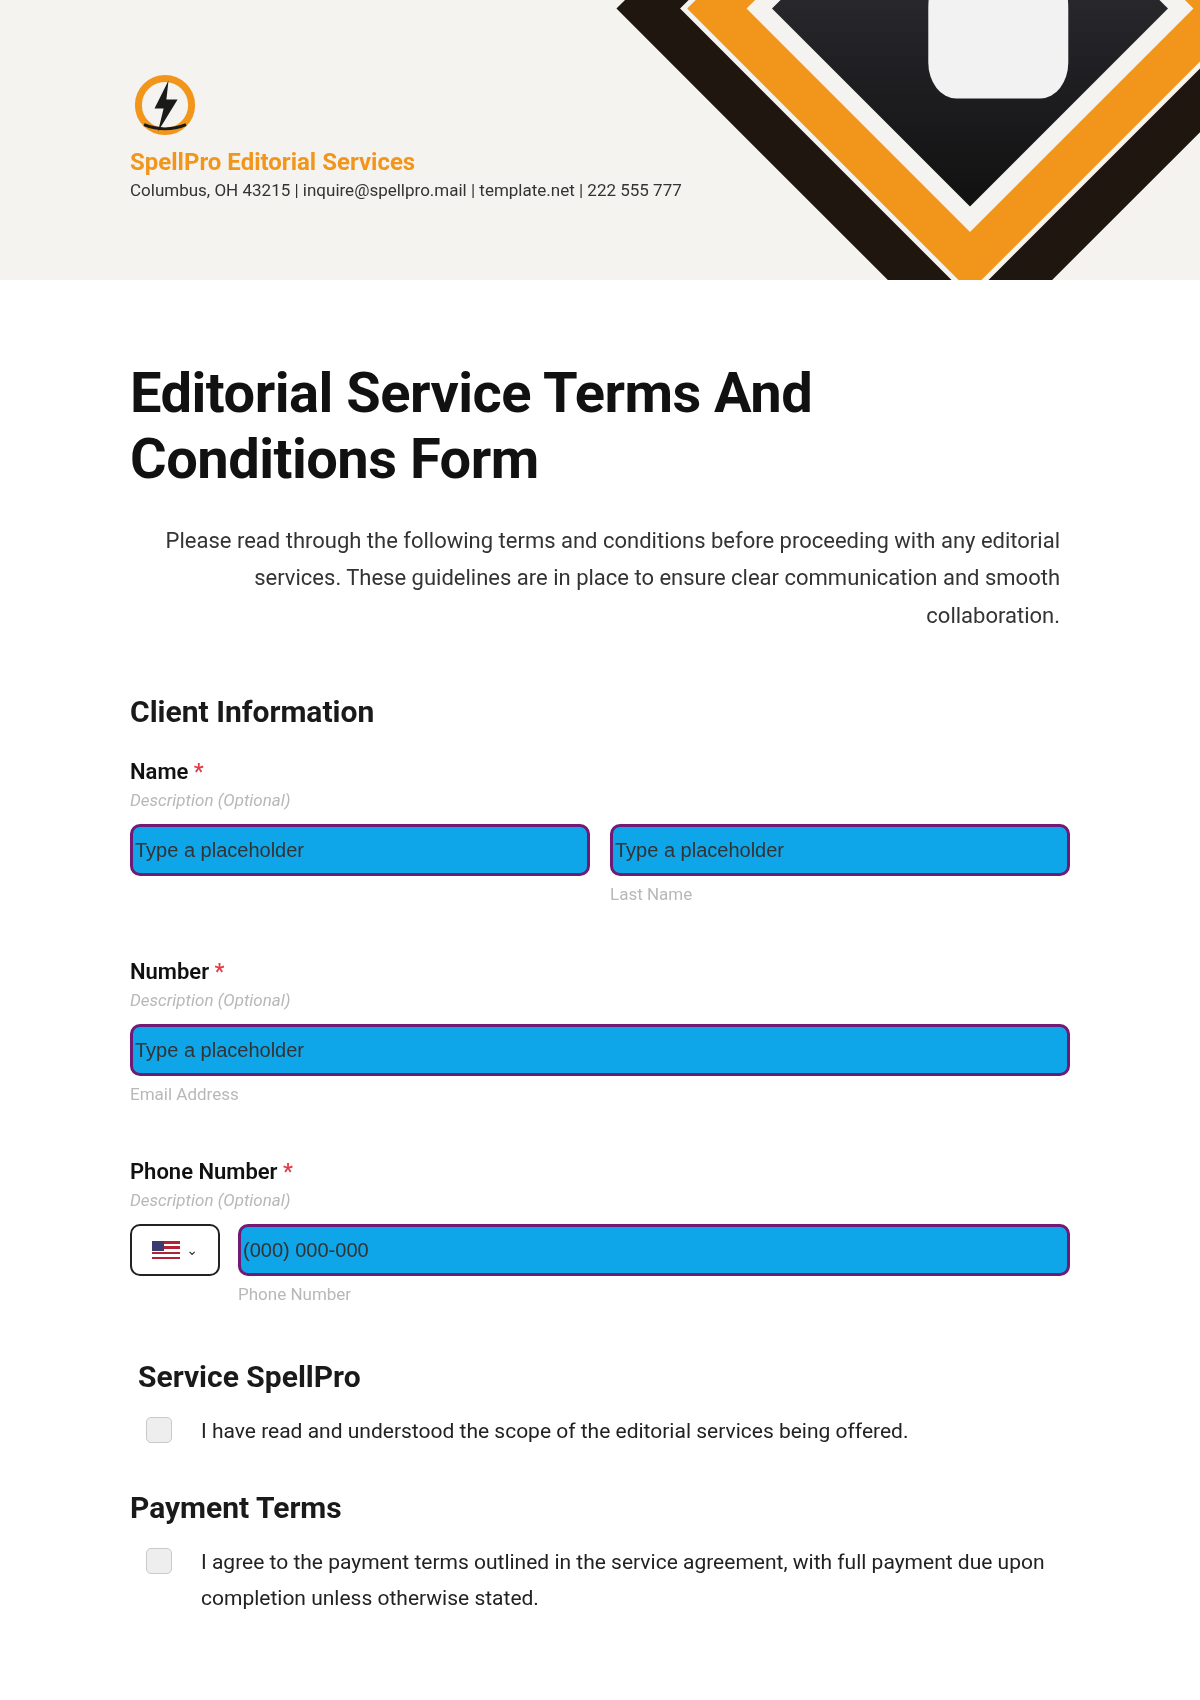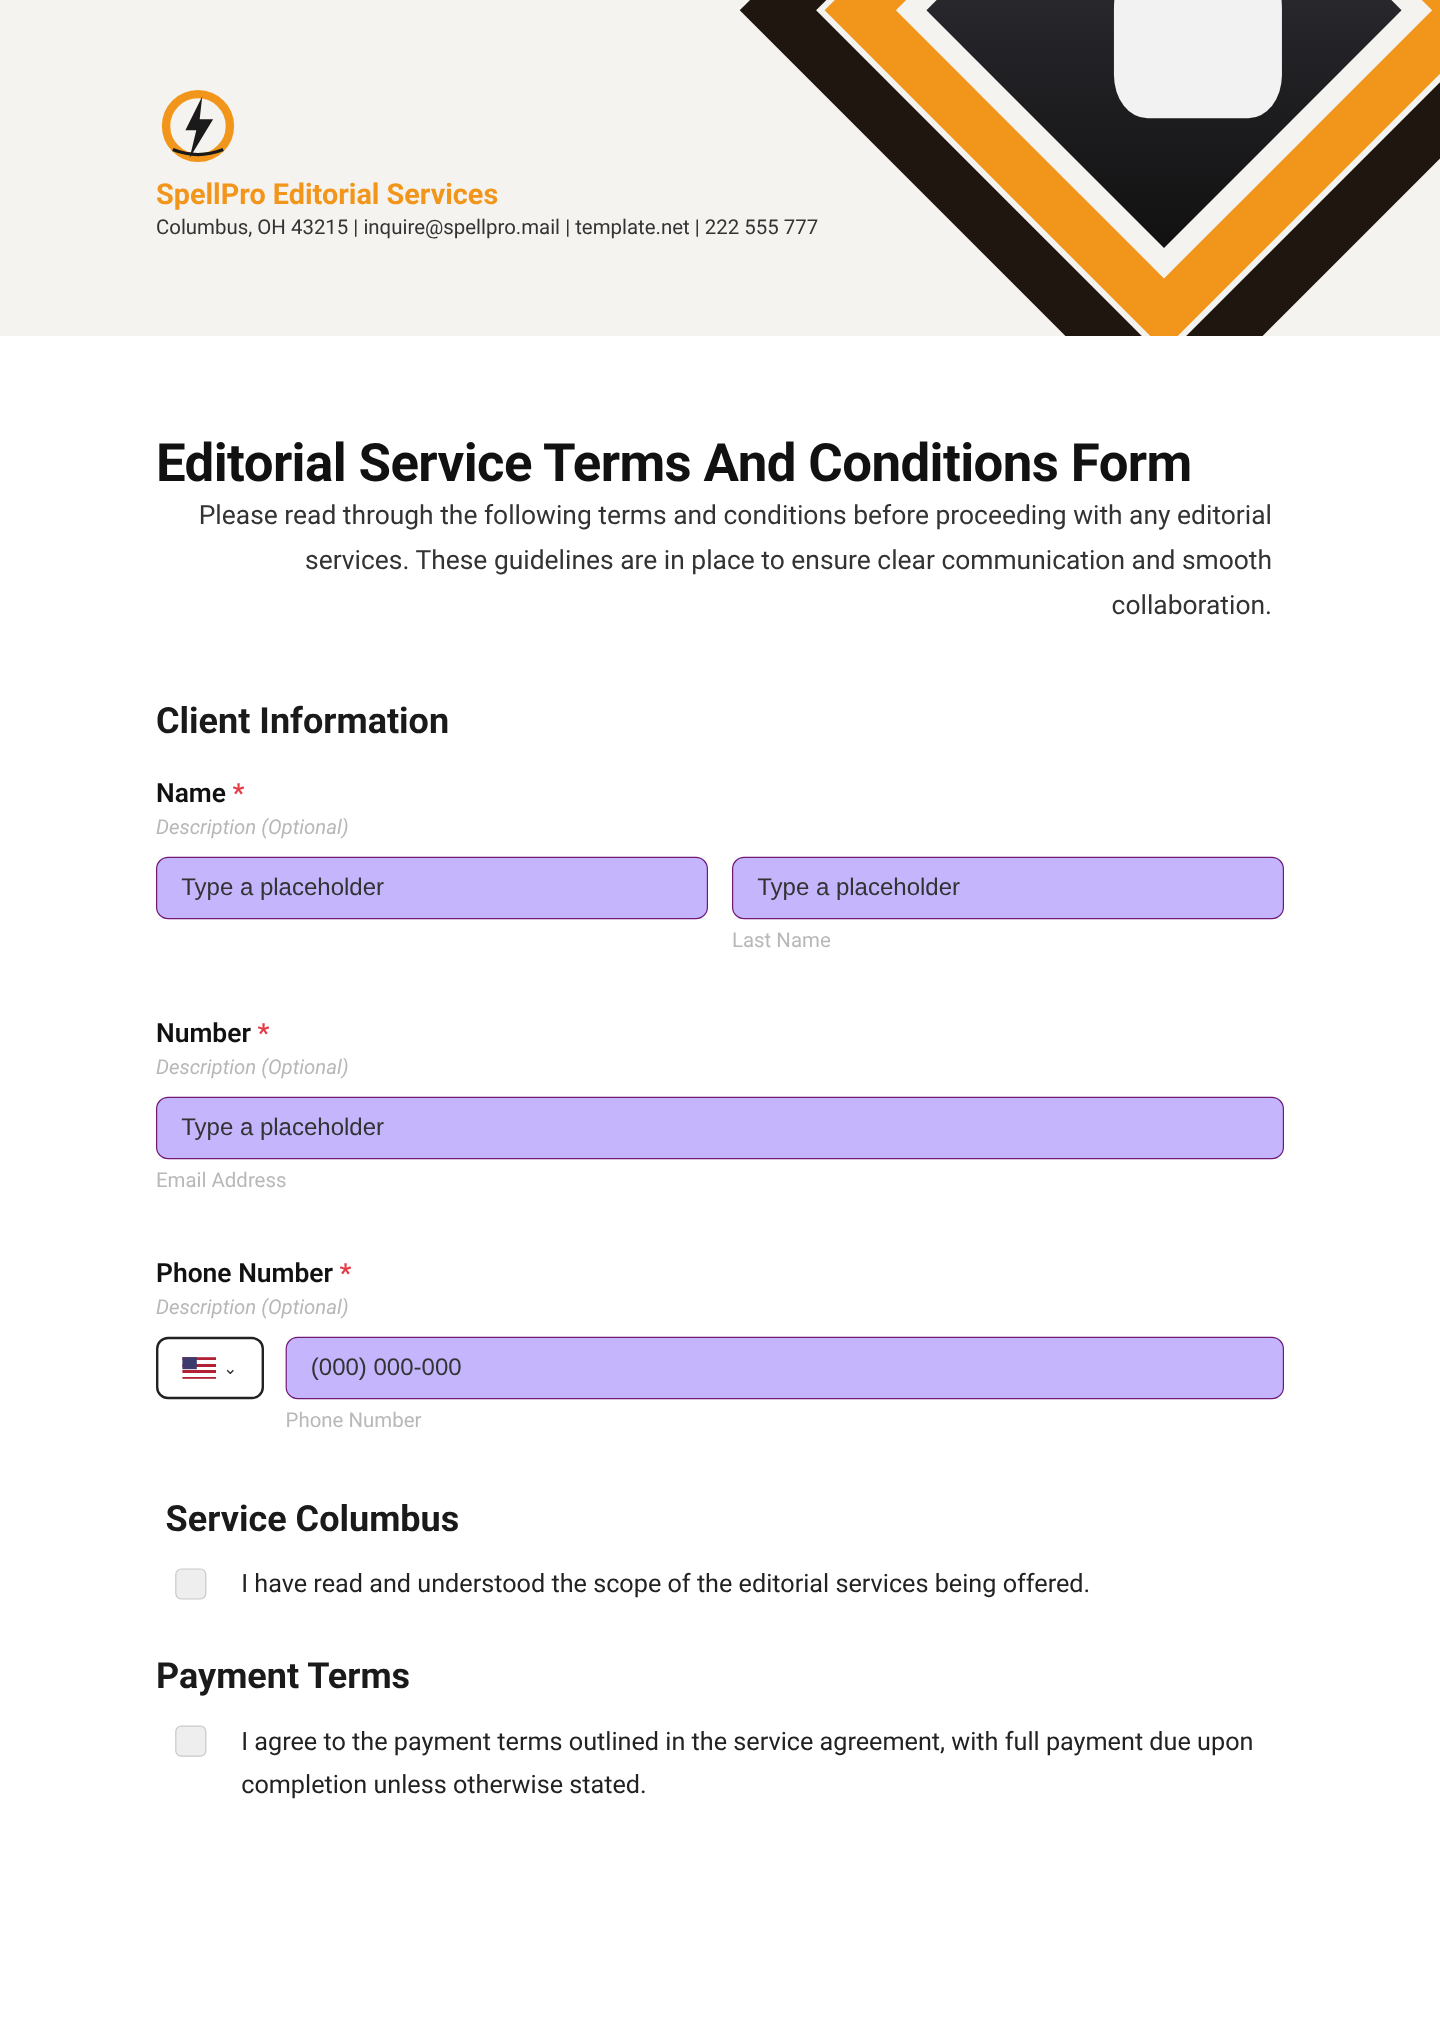--- a/index.html
+++ b/index.html
@@ -72,23 +72,24 @@
     width:140px;height:180px;
     background:#f2f2f2;
     border-radius:50% 50% 20% 20%;
     top:30px;left:90px;
     transform:rotate(-45deg);
   }
   .content {
     padding: 80px 130px 40px 130px;
   }
   h1.page-title {
-    font-size: 44px;
+    font-size: 56px;
     font-weight: 700;
     color: #111;
+    margin-bottom: 30px;
     letter-spacing: -0.5px;
   }
   .intro {
     font-size: 22px;
     line-height: 1.7;
     color: #333;
     text-align: right;
     margin-bottom: 60px;
     padding: 0 10px;
   }
@@ -110,26 +111,26 @@
     font-size: 17px;
     font-style: italic;
     color: #b8b8b8;
     margin-bottom: 14px;
   }
   .row { display: flex; gap: 20px; }
   .col { flex: 1; }
   input.text-input {
     width: 100%;
     height: 52px;
-    border: 1px solid #701a75;
+    border: 3px solid #701a75;
     border-radius: 10px;
-    padding: 0 20px;
+    padding: 0 2px;
     font-size: 20px;
     color: #333;
-    background: #c4b5fd;
+    background: #0ea5e9;
   }
   input.text-input::placeholder { color: #333; }
   .sub-label {
     font-size: 17px;
     color: #b8b8b8;
     margin-top: 8px;
   }
   .phone-row { display: flex; gap: 18px; align-items: flex-start; }
   .cc-select {
     width: 90px;
@@ -245,21 +246,21 @@
         <span class="chev">⌄</span>
       </div>
       <div class="phone-input-wrap">
         <input class="text-input" placeholder="(000) 000-000" style="">
         <div class="sub-label">Phone Number</div>
       </div>
     </div>
   </div>
 
   <div class="agree-section">
-    <h2 class="section-title">Service Columbus</h2>
+    <h2 class="section-title">Service SpellPro</h2>
     <div class="check-row">
       <div class="checkbox"></div>
       <div class="check-text">I have read and understood the scope of the editorial services being offered.</div>
     </div>
   </div>
 
   <div class="agree-section">
     <h2 class="section-title" style="margin-left:0">Payment Terms</h2>
     <div class="check-row">
       <div class="checkbox"></div>

